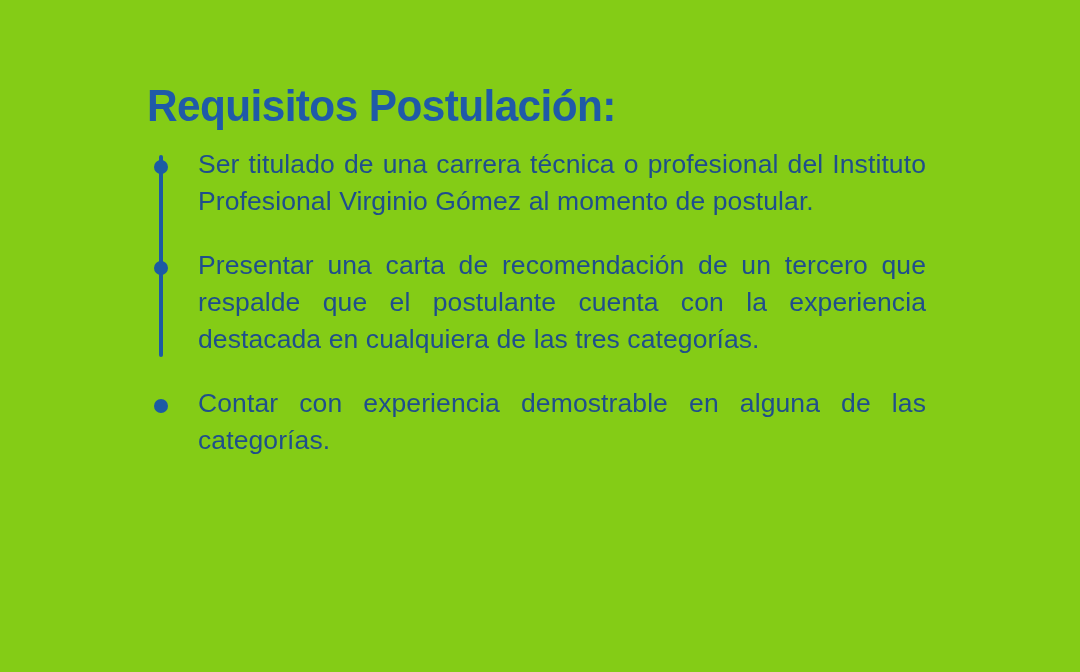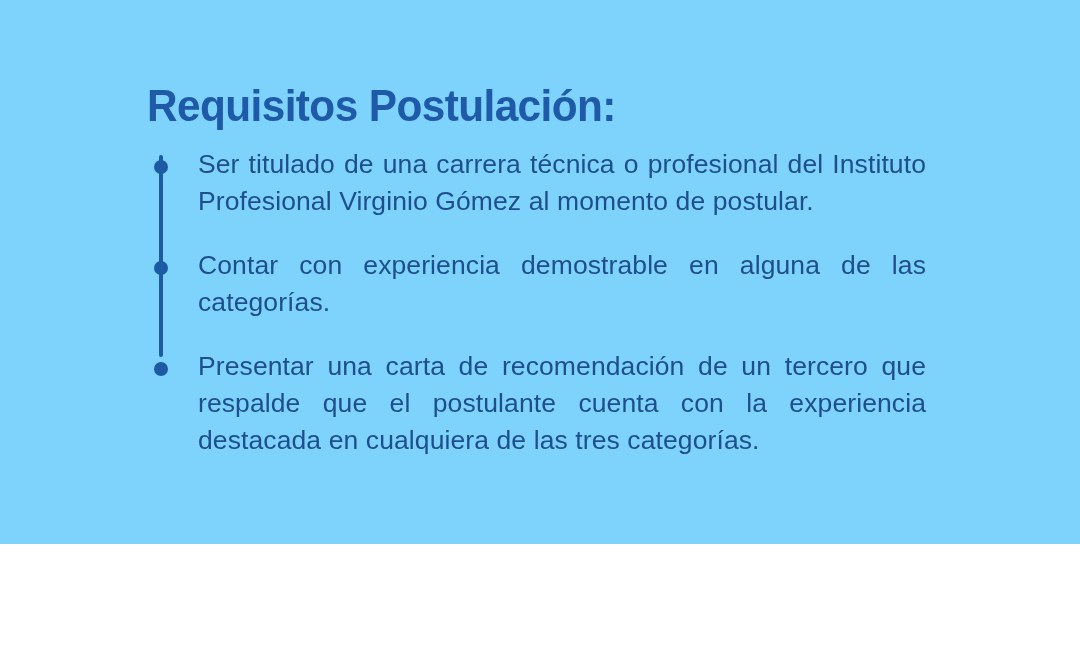--- a/index.html
+++ b/index.html
@@ -10,22 +10,22 @@
     width: 1080px;
     height: 672px;
     background: #ffffff;
     font-family: "Liberation Sans", sans-serif;
     overflow: hidden;
   }
 
   .slide {
     position: relative;
     width: 1080px;
-    height: 544px;
-    background: #7dd3fc;
+    height: 672px;
+    background: #84cc16;
   }
 
   .page-title {
     position: absolute;
     left: 147px;
     top: 52px;
     font-family: "Liberation Sans", sans-serif;
     font-size: 45px;
     font-weight: bold;
     letter-spacing: -0.6px;
@@ -95,22 +95,22 @@
 
     <div class="timeline-track" style="top: 21px; height: 202px;"></div>
 
     <div class="req-item">
       <span class="bullet-dot"></span>
       <p class="req-text">Ser titulado de una carrera técnica o profesional del Instituto Profesional Virginio Gómez al momento de postular.</p>
     </div>
 
     <div class="req-item">
       <span class="bullet-dot"></span>
-      <p class="req-text">Contar con experiencia demostrable en alguna de las categorías.</p>
+      <p class="req-text">Presentar una carta de recomendación de un tercero que respalde que el postulante cuenta con la experiencia destacada en cualquiera de las tres categorías.</p>
     </div>
 
     <div class="req-item">
       <span class="bullet-dot"></span>
-      <p class="req-text">Presentar una carta de recomendación de un tercero que respalde que el postulante cuenta con la experiencia destacada en cualquiera de las tres categorías.</p>
+      <p class="req-text">Contar con experiencia demostrable en alguna de las categorías.</p>
     </div>
 
   </div>
 </div>
 
 </body></html>

